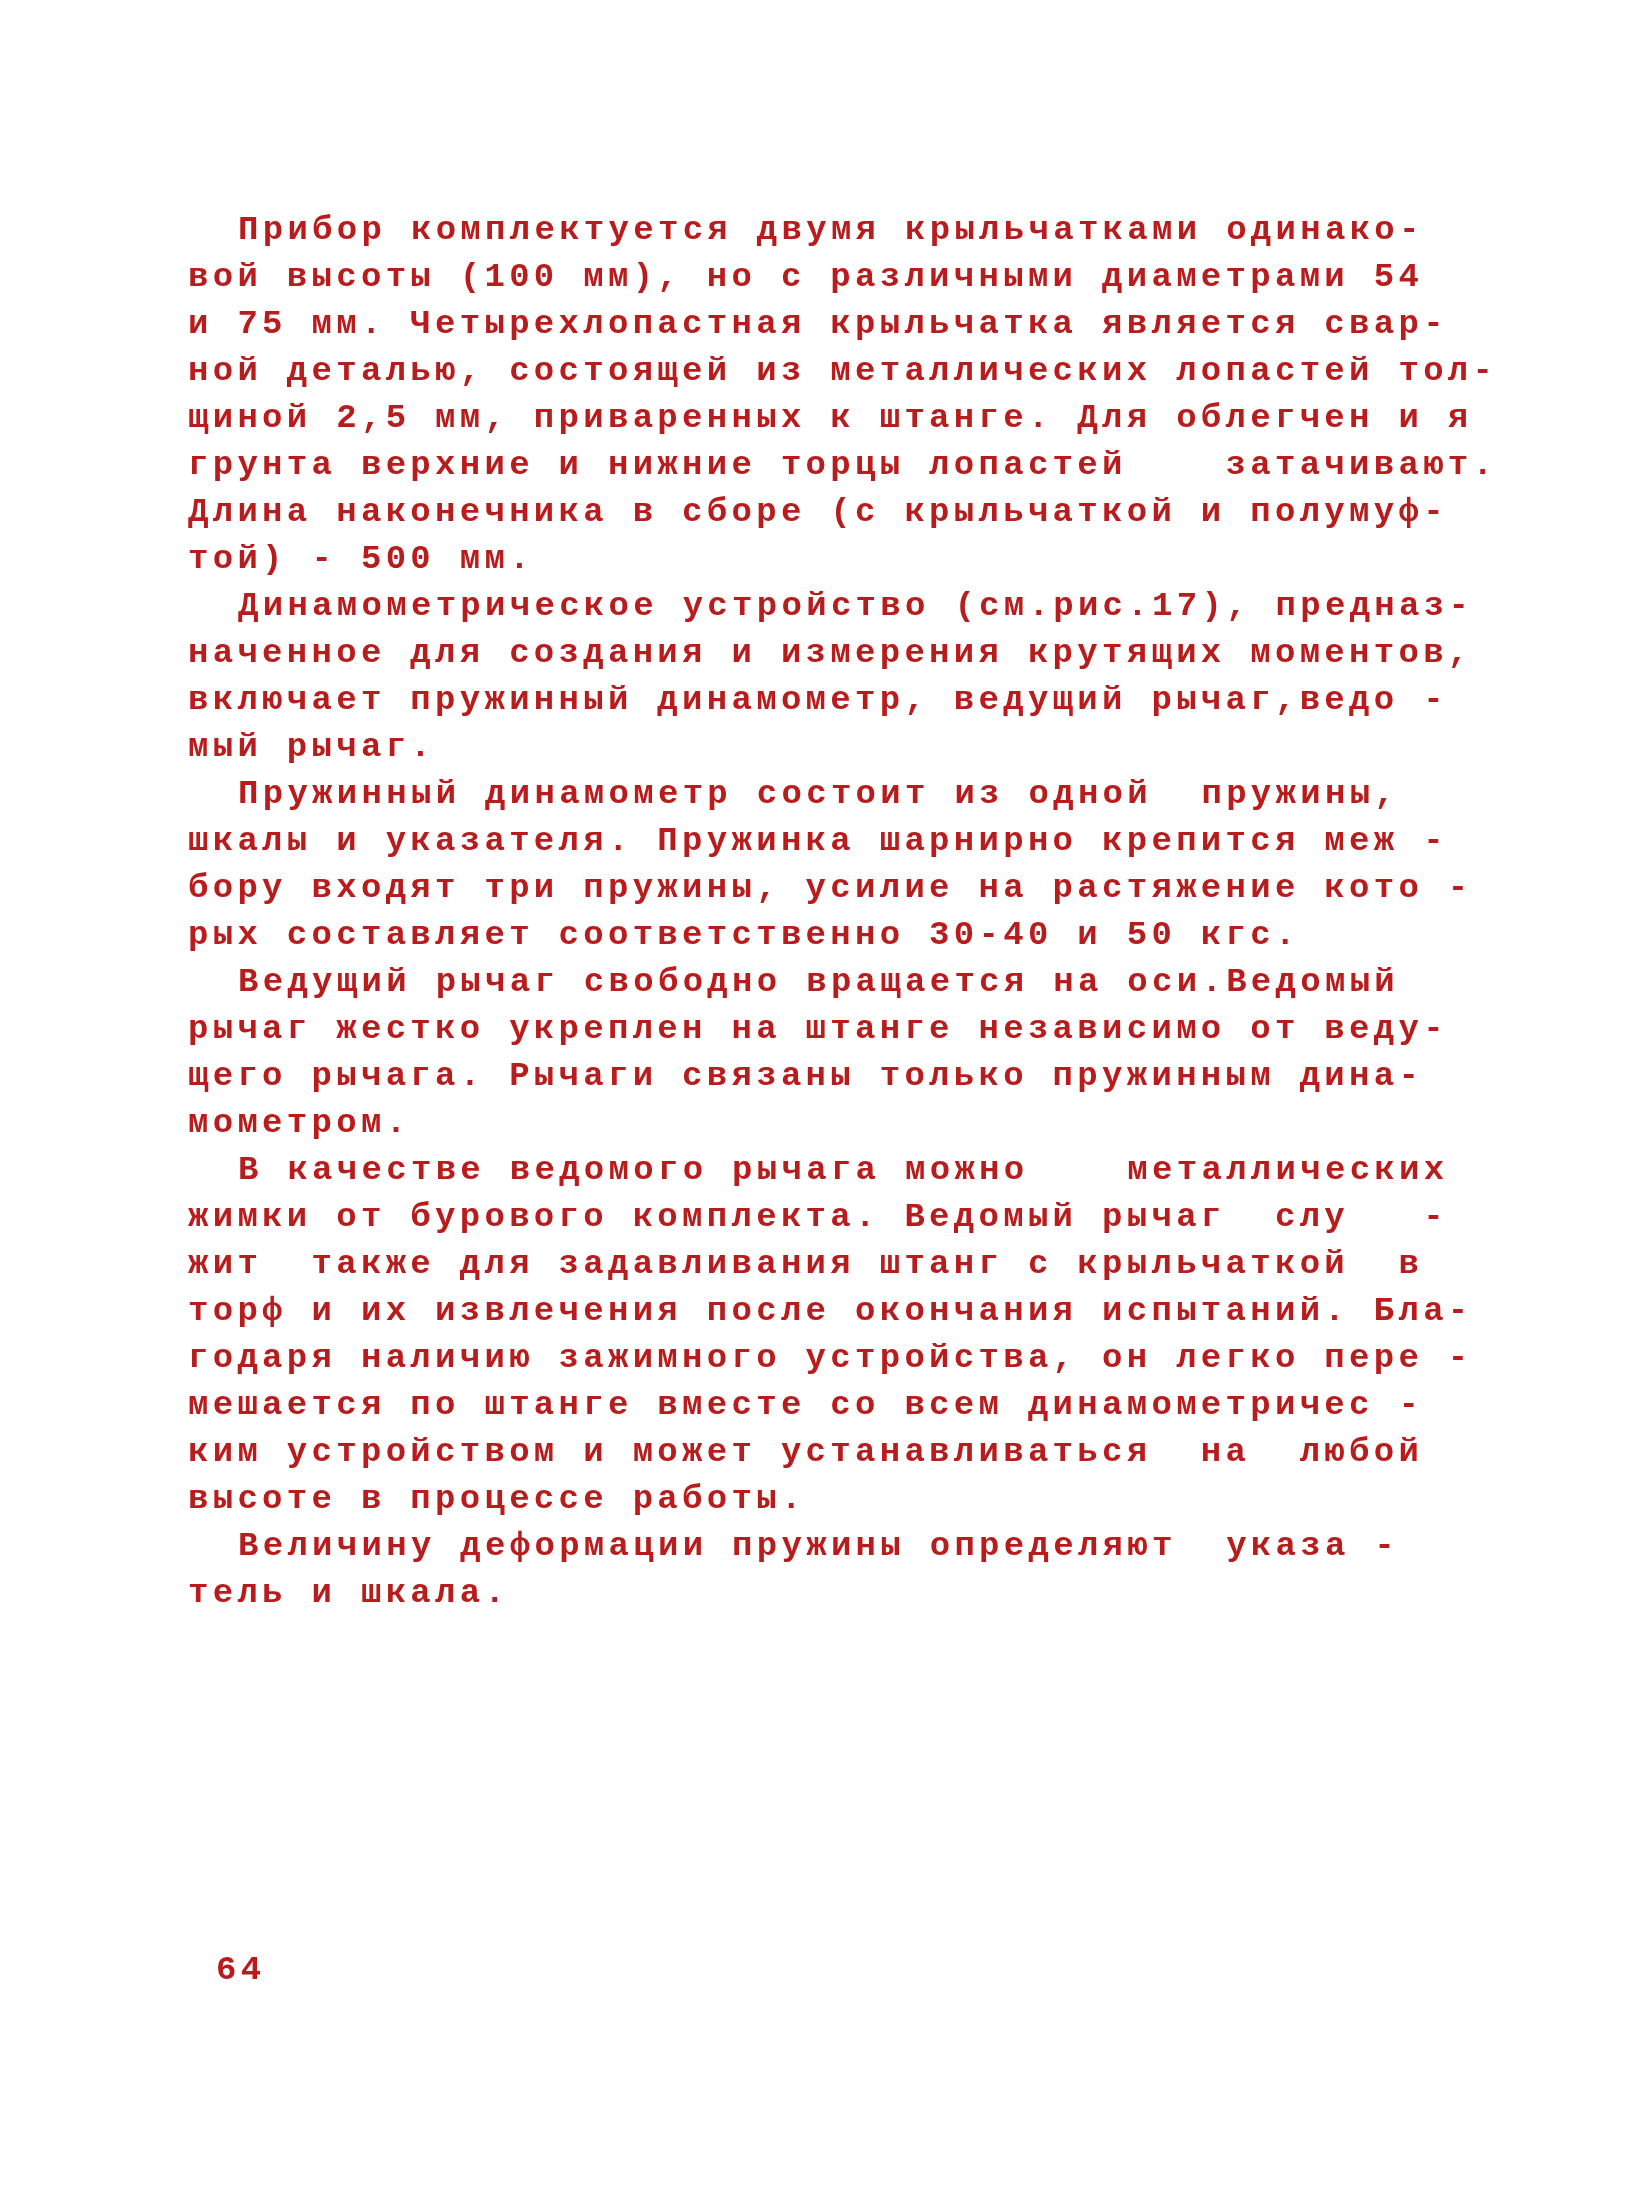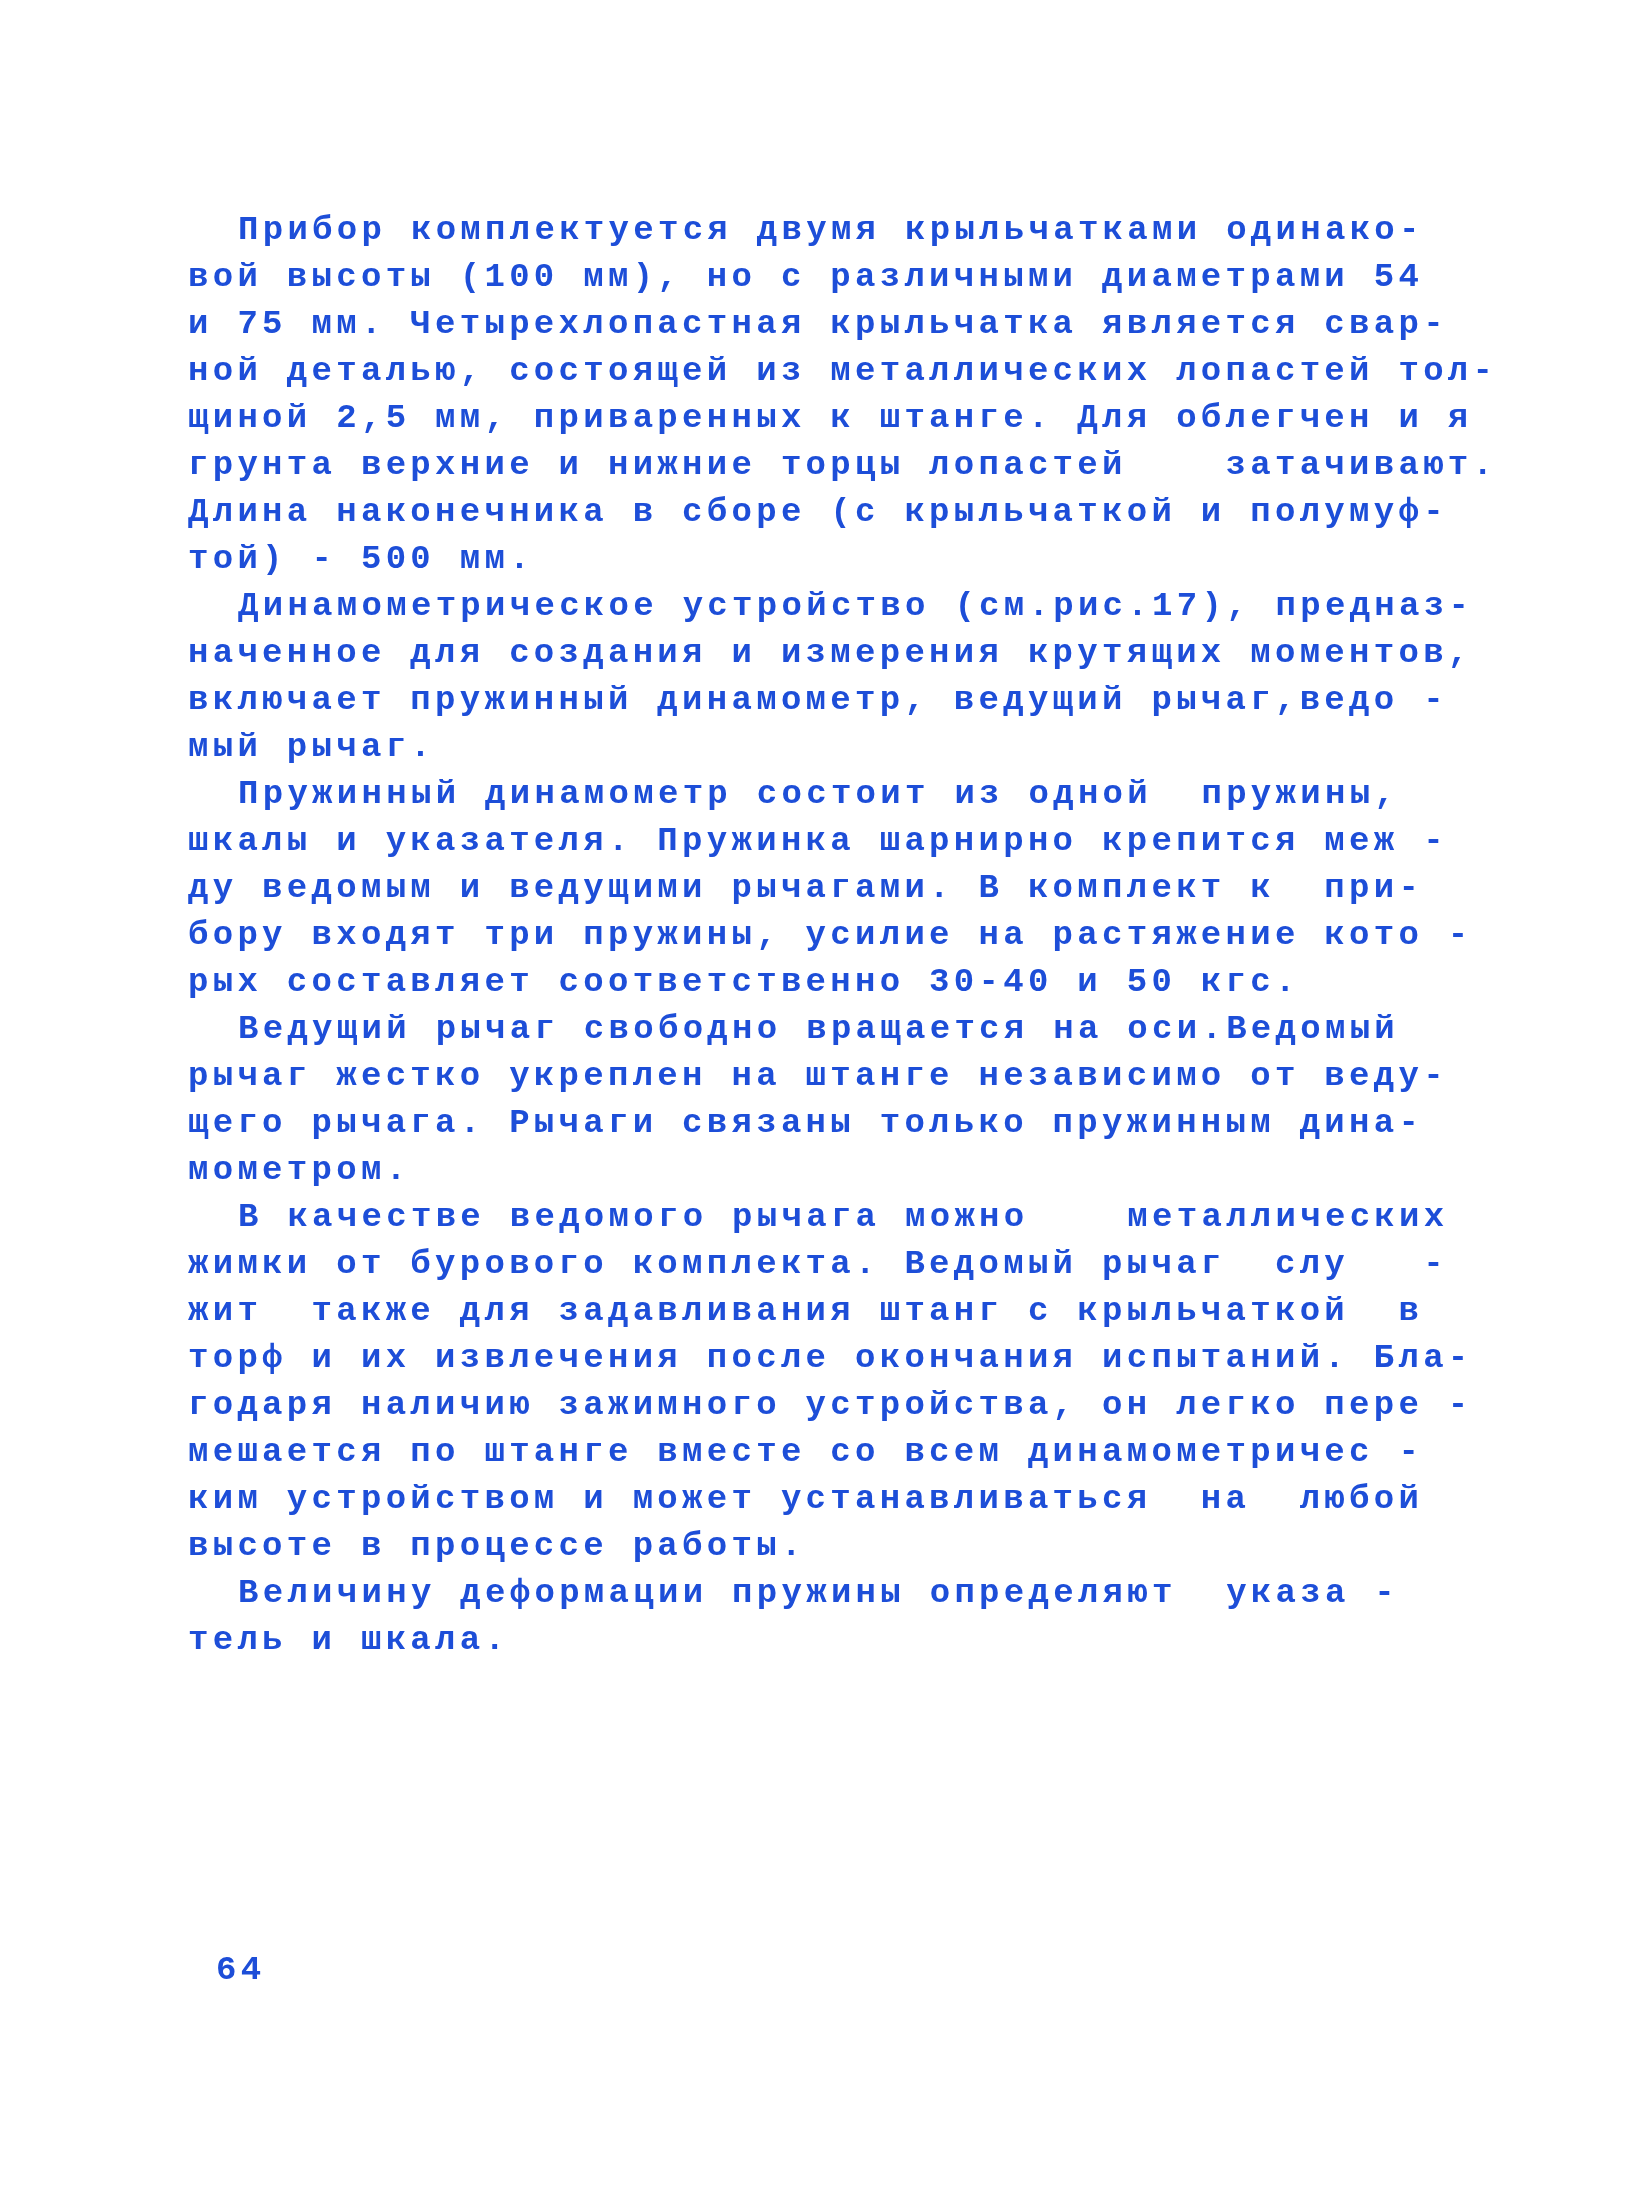--- a/index.html
+++ b/index.html
@@ -6,21 +6,21 @@
     margin: 0;
     padding: 0;
     background: #777;
   }
   .page {
     position: relative;
     width: 1652px;
     height: 2203px;
     margin: 0 auto;
     background: #ffffff;
-    color: #1d4ed8;
+    color: #b91c1c;
     font-family: "Liberation Mono", "DejaVu Sans Mono", monospace;
     font-weight: bold;
     overflow: hidden;
   }
   .text-block {
     position: absolute;
     left: 188px;
     top: 207px;
     width: 1370px;
   }
@@ -59,21 +59,20 @@
       </div>
       <div class="paragraph">
         <div class="line indent">Динамометрическое устройство (см.рис.17), предназ-</div>
         <div class="line">наченное для создания и измерения крутящих моментов,</div>
         <div class="line">включает пружинный динамометр, ведущий рычаг,ведо -</div>
         <div class="line">мый рычаг.</div>
       </div>
       <div class="paragraph">
         <div class="line indent">Пружинный динамометр состоит из одной  пружины,</div>
         <div class="line">шкалы и указателя. Пружинка шарнирно крепится меж -</div>
-        <div class="line">ду ведомым и ведущими рычагами. В комплект к  при-</div>
         <div class="line">бору входят три пружины, усилие на растяжение кото -</div>
         <div class="line">рых составляет соответственно 30-40 и 50 кгс.</div>
       </div>
       <div class="paragraph">
         <div class="line indent">Ведущий рычаг свободно вращается на оси.Ведомый</div>
         <div class="line">рычаг жестко укреплен на штанге независимо от веду-</div>
         <div class="line">щего рычага. Рычаги связаны только пружинным дина-</div>
         <div class="line">мометром.</div>
       </div>
       <div class="paragraph">

